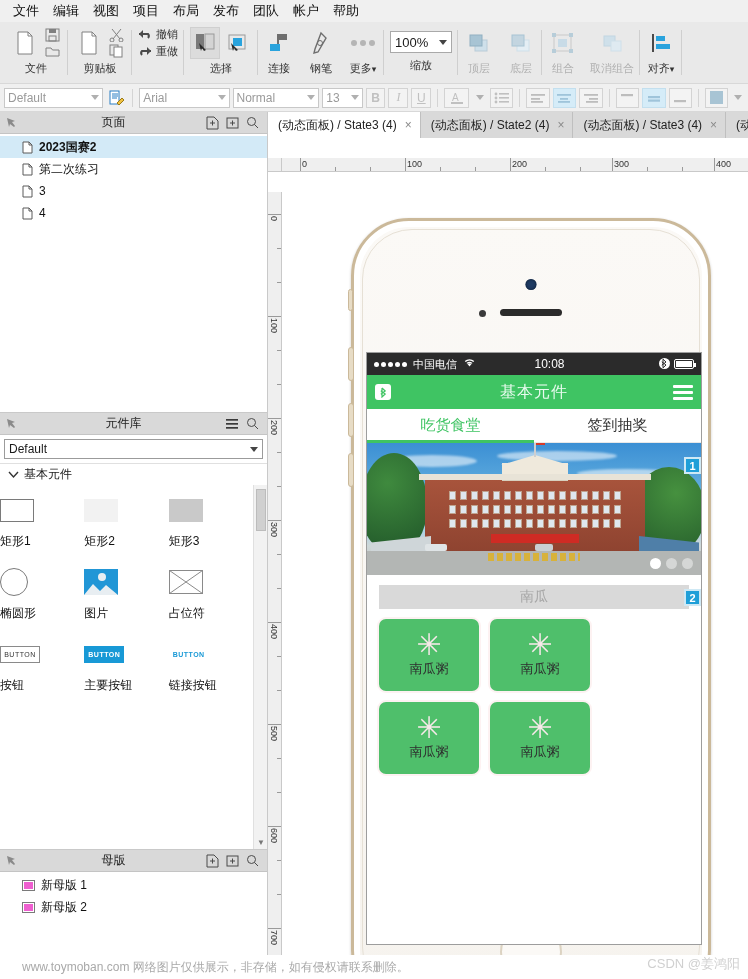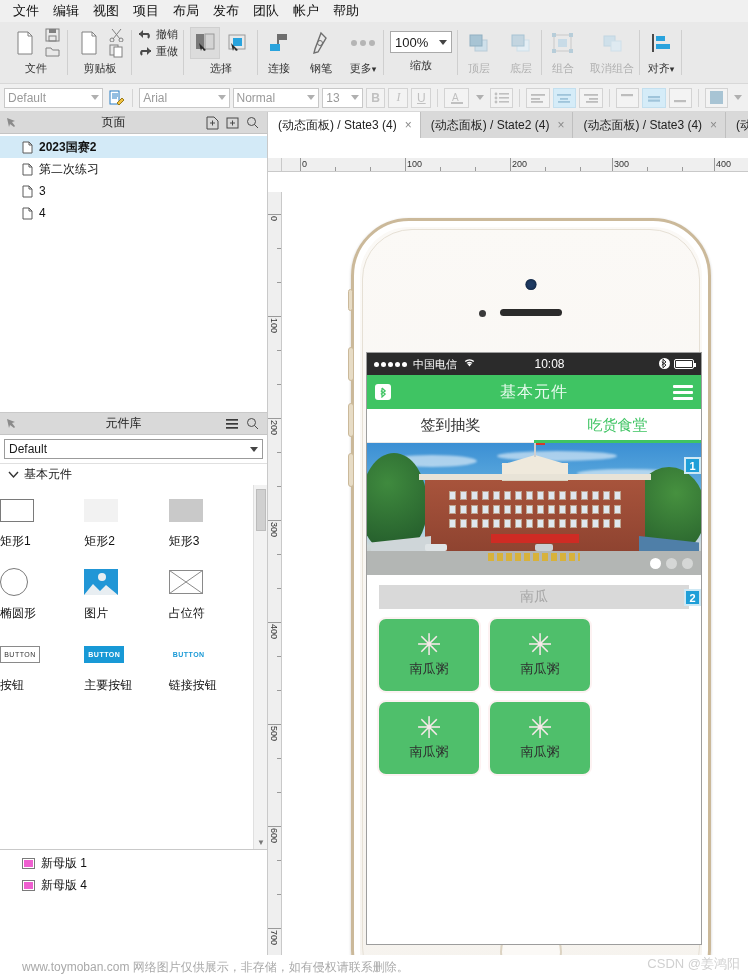--- a/index.html
+++ b/index.html
@@ -793,34 +793,62 @@
 
           </div>
           <div class="wl-scroll">
             <div class="thumbbar"></div>
             <div class="arw" style="bottom:2px;">▼</div>
           </div>
         </div>
       </div>
 
       <div class="mst-panel">
+        <div class="panelhead">
+          <div class="ph-left">
+            <svg width="11" height="11" viewBox="0 0 11 11">
+                <path d="M1 1l8 3-3 1 3 4-1 1-4-3-1 3z" fill="#8a8a8a"></path>
+              </svg>
+          </div>
+          <div class="ph-title">母版</div>
+          <div class="ph-icons">
+            <div class="pi">
+              <svg width="13" height="14" viewBox="0 0 13 14">
+                  <path d="M1 1h7l4 4v8H1z" fill="none" stroke="#4a4a4a"></path>
+                  <path d="M4 7h5M6.5 4.5v5" stroke="#4a4a4a"></path>
+                </svg>
+            </div>
+            <div class="pi">
+              <svg width="13" height="14" viewBox="0 0 13 14">
+                  <rect x="1" y="2" width="11" height="10" fill="none" stroke="#4a4a4a"></rect>
+                  <path d="M4 7h5M6.5 4.5v5" stroke="#4a4a4a"></path>
+                </svg>
+            </div>
+            <div class="pi">
+              <svg width="13" height="14" viewBox="0 0 13 14">
+                  <circle cx="5.5" cy="5.5" r="4" fill="none" stroke="#4a4a4a"></circle>
+                  <path d="M8.5 8.5L12 12" stroke="#4a4a4a"></path>
+                </svg>
+            </div>
+          </div>
+        </div>
         <div class="treelist">
           <div class="trow">
             <svg width="13" height="11" viewBox="0 0 13 11">
                 <rect x="0.5" y="0.5" width="12" height="10" fill="#fff" stroke="#7a7a7a"></rect>
                 <rect x="2" y="2" width="9" height="7" fill="#ef5fd0"></rect>
               </svg>
             <span>新母版 1</span>
           </div>
           <div class="trow">
             <svg width="13" height="11" viewBox="0 0 13 11">
                 <rect x="0.5" y="0.5" width="12" height="10" fill="#fff" stroke="#7a7a7a"></rect>
                 <rect x="2" y="2" width="9" height="7" fill="#ef5fd0"></rect>
               </svg>
-            <span>新母版 4</span>
+            <span>新母版 2</span>
           </div>
         </div>
       </div>
 
     </div>
 
     <div class="rightcol">
 
       <div class="tabbar">
         <div class="tab active">
@@ -953,22 +981,22 @@
                 </span>
                 <span class="title">基本元件</span>
                 <span class="hamburger">
                     <i></i>
                     <i></i>
                     <i></i>
                   </span>
               </div>
 
               <div class="apptabs">
+                <div class="apptab active">吃货食堂</div>
                 <div class="apptab">签到抽奖</div>
-                <div class="apptab active">吃货食堂</div>
               </div>
 
               <div class="carousel">
                 <div class="sky"></div>
                 <div class="cloud" style="left:20px;top:12px;width:90px;height:12px;"></div>
                 <div class="cloud" style="left:130px;top:8px;width:120px;height:10px;"></div>
                 <div class="cloud" style="left:210px;top:26px;width:100px;height:9px;"></div>
                 <div class="cloud" style="left:60px;top:34px;width:70px;height:8px;"></div>
                 <div class="tree t1"></div>
                 <div class="tree t2"></div>

